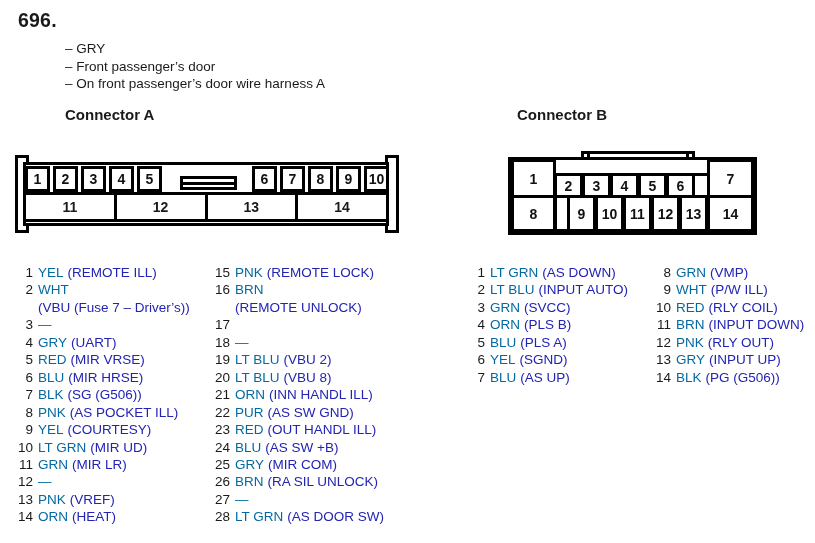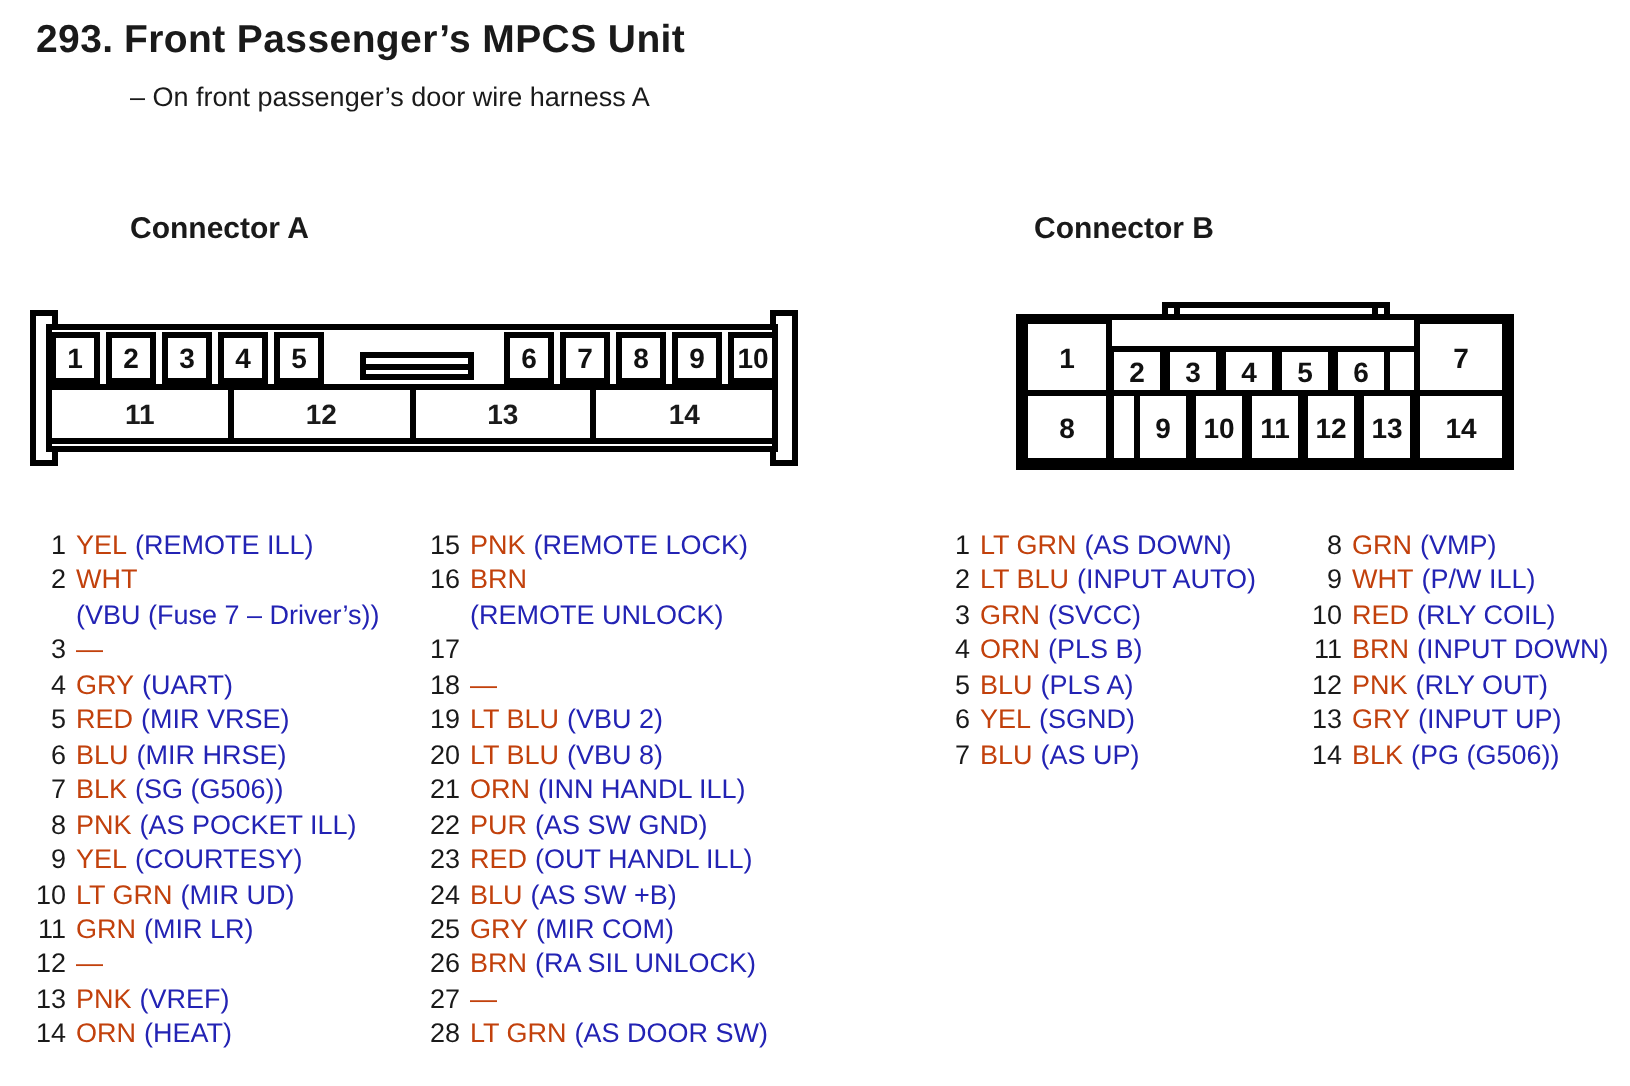--- a/index.html
+++ b/index.html
@@ -42,35 +42,36 @@
   .diagB .outer  { left:0;   top:7px;  width:249px; height:78px; }
 
   
   .pin-col { position:absolute; font-size:13.5px; line-height:17.45px; }
   .pin-row { display:flex; }
   .pin-num { text-align:right; margin-right:5px; white-space:pre; flex:none; }
   .colA1 { left:14px;  top:264px; } .colA1 .pin-num { width:19px; }
   .colA2 { left:208px; top:264px; } .colA2 .pin-num { width:22px; }
   .colB1 { left:474px; top:264px; } .colB1 .pin-num { width:11px; }
   .colB2 { left:650px; top:264px; } .colB2 .pin-num { width:21px; }
-  .wire { color:#c2410c; }
+  .wire { color:#0369a1; }
   .sig  { color:#2323b4; margin-left:4px; }
   .sig2 { display:block; color:#2323b4; }
 </style>
 </head>
 <body>
 
 <div id="page">
 
-  <span class="title-num">293.</span>
-  <span class="title-text">Front Passenger’s MPCS Unit</span>
+  <span class="title-num">696.</span>
 
   <div class="details">
 
-
+      <div class="detail-line">– GRY</div>
+
+      <div class="detail-line">– Front passenger’s door</div>
 
       <div class="detail-line">– On front passenger’s door wire harness A</div>
     </div>
 
   <div class="conn-head a">Connector A</div>
   <div class="conn-head b">Connector B</div>
 
   <div class="diagA">
     <div class="box ear-l"></div>
     <div class="box ear-r"></div>

